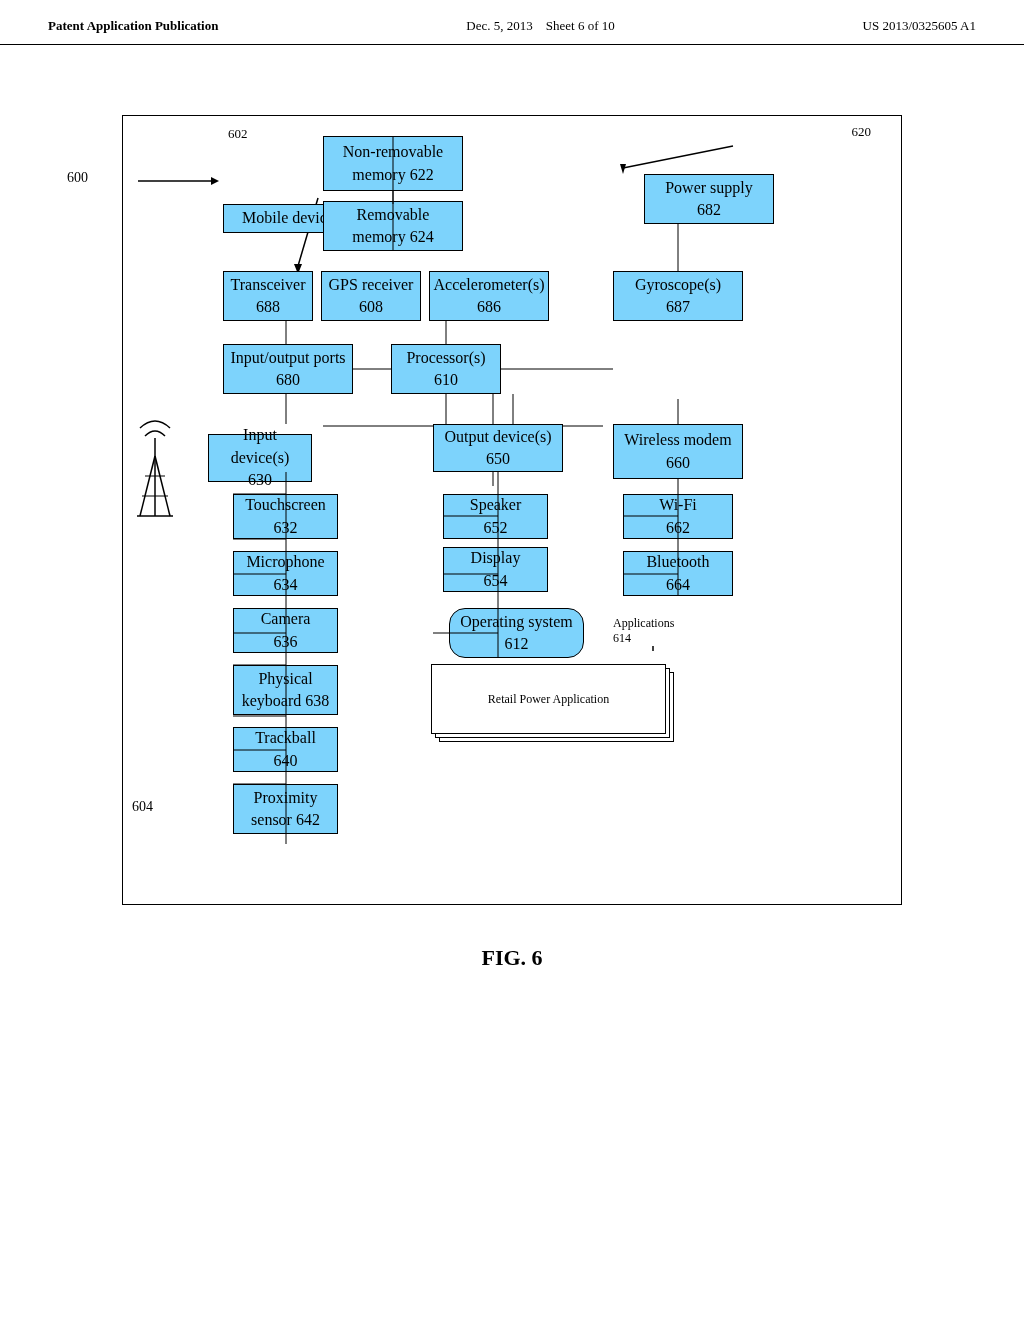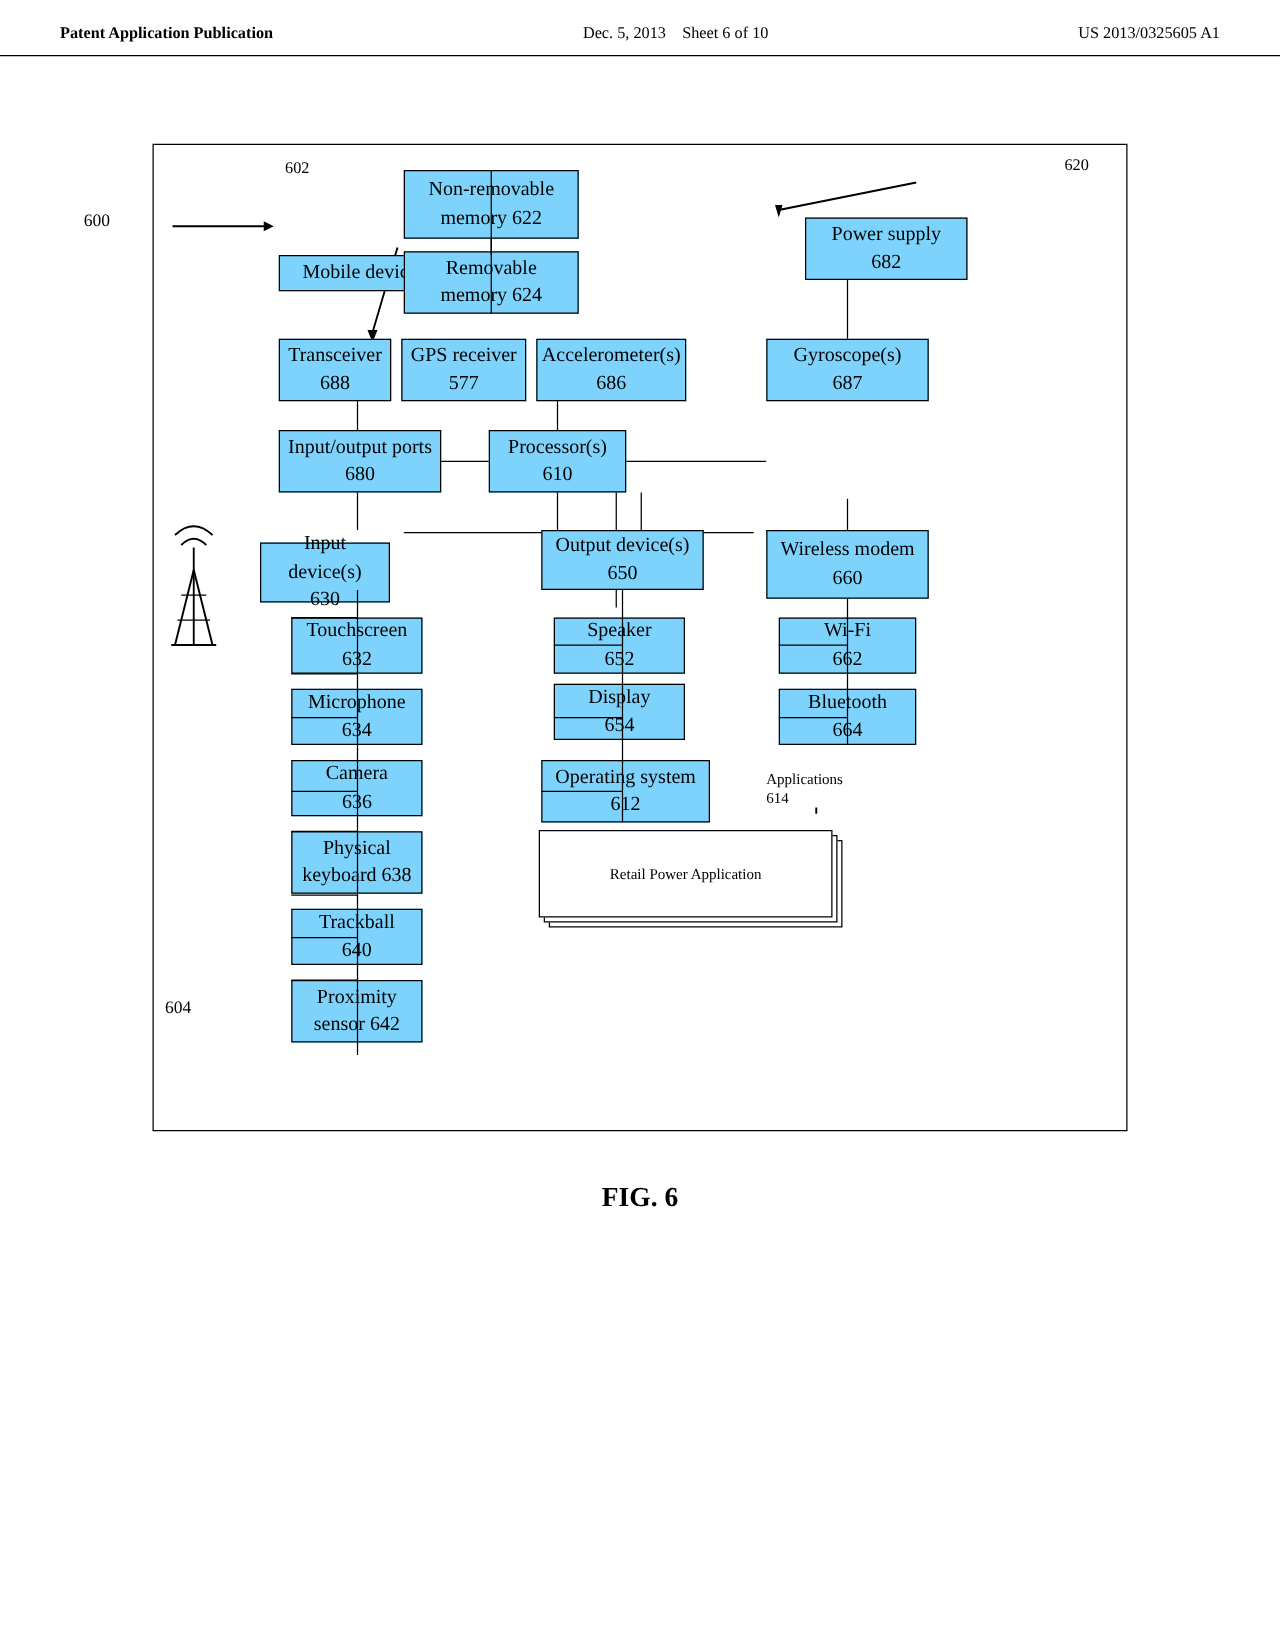--- a/index.html
+++ b/index.html
@@ -137,21 +137,21 @@
 memory 624</span>
       </div>
 
       <div class="abs-box" style="left:100px; top:155px; width:90px; height:50px;">
         <span style="white-space:pre-line;">Transceiver
 688</span>
       </div>
 
       <div class="abs-box" style="left:198px; top:155px; width:100px; height:50px;">
         <span style="white-space:pre-line;">GPS receiver
-577</span>
+608</span>
       </div>
 
       <div class="abs-box" style="left:306px; top:155px; width:120px; height:50px;">
         <span style="white-space:pre-line;">Accelerometer(s)
 686</span>
       </div>
 
       <div class="abs-box" style="left:490px; top:155px; width:130px; height:50px;">
         <span style="white-space:pre-line;">Gyroscope(s)
 687</span>
@@ -211,21 +211,21 @@
       <div class="abs-box" style="left:500px; top:435px; width:110px; height:45px;">
         <span style="white-space:pre-line;">Bluetooth
 664</span>
       </div>
 
       <div class="abs-box" style="left:110px; top:492px; width:105px; height:45px;">
         <span style="white-space:pre-line;">Camera
 636</span>
       </div>
 
-      <div class="abs-box" style="left:310px; top:492px; width:135px; height:50px;">
+      <div class="abs-box" style="left:326px; top:492px; width:135px; height:50px;border-radius:16px;">
         <span style="white-space:pre-line;">Operating system
 612</span>
       </div>
 
       <div class="abs-box" style="left:110px; top:549px; width:105px; height:50px;">
         <span style="white-space:pre-line;">Physical
 keyboard 638</span>
       </div>
 
       <div style="position:absolute; left:490px; top:500px; font-size:12px;">

